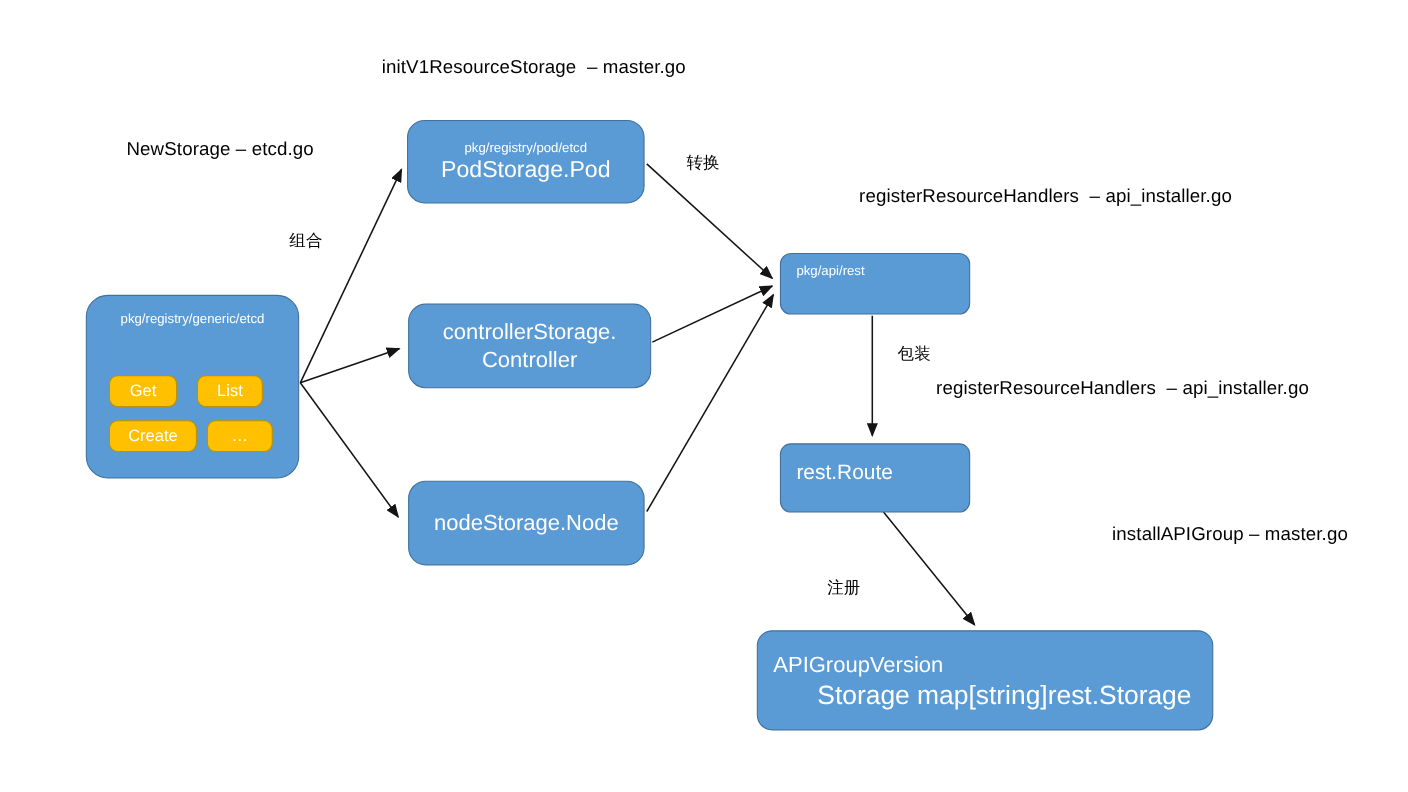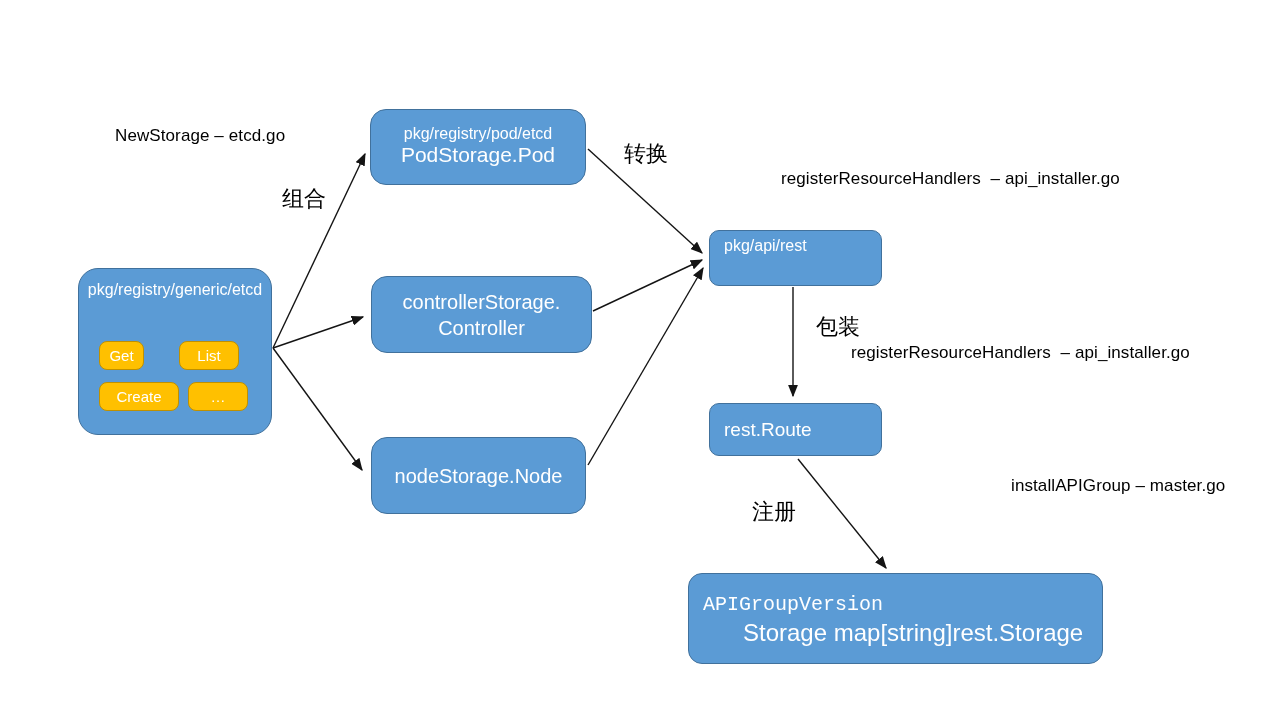--- a/index.html
+++ b/index.html
@@ -5,58 +5,58 @@
   html,body{margin:0;padding:0;background:#fff;}
   .canvas{
     position:relative;width:1280px;height:720px;background:#ffffff;overflow:hidden;
     font-family:"Liberation Sans","DejaVu Sans",sans-serif;
   }
   svg.arrow-layer{position:absolute;left:0;top:0;width:1280px;height:720px;pointer-events:none;}
   svg.arrow-layer line{stroke:#141414;stroke-width:1.4;}
   .note{
     position:absolute;color:#000;font-size:17px;white-space:pre;letter-spacing:0.1px;
   }
-  .note.cn{font-size:22px;}
+  .note.cn{font-size:15px;}
   .node{
     position:absolute;background:#5B9BD5;border:1px solid #41719C;color:#fff;
     box-sizing:border-box;
   }
-  .pkg{font-size:16px;line-height:16px;}
+  .pkg{font-size:12px;line-height:16px;}
   .node-title{font-size:20px;line-height:26px;}
   
   .etcd-box{left:78px;top:268px;width:194px;height:167px;border-radius:20px;text-align:center;}
   .etcd-box .pkg{margin-top:13px;text-align:center;}
   .etcd-box .node-title{font-size:21px;margin-top:2px;}
   .chip{
     position:absolute;background:#FFC000;border:1px solid #BF9000;border-radius:8px;
     color:#fff;font-size:15px;line-height:27px;text-align:center;box-sizing:border-box;
   }
-  .chip.get{left:20px;top:72px;width:45px;height:29px;}
+  .chip.get{left:20px;top:72px;width:62px;height:29px;}
   .chip.list{left:100px;top:72px;width:60px;height:29px;}
   .chip.create{left:20px;top:113px;width:80px;height:29px;}
   .chip.more{left:109px;top:113px;width:60px;height:29px;}
   
   .pod-box{left:370px;top:109px;width:216px;height:76px;border-radius:16px;text-align:center;
     display:flex;flex-direction:column;justify-content:center;}
   .pod-box .node-title{font-size:21px;}
   
   .controller-box{left:371px;top:276px;width:221px;height:77px;border-radius:16px;text-align:center;
     display:flex;flex-direction:column;justify-content:center;}
   
   .nodestore-box{left:371px;top:437px;width:215px;height:77px;border-radius:16px;text-align:center;
     display:flex;flex-direction:column;justify-content:center;}
   
   .getter-box{left:709px;top:230px;width:173px;height:56px;border-radius:10px;padding:7px 4px 0 14px;}
   .getter-box .node-title{font-size:19px;line-height:24px;}
   
-  .route-box{left:709px;top:403px;width:173px;height:53px;border-radius:10px;}
+  .route-box{left:709px;top:403px;width:173px;height:63px;border-radius:10px;}
   .route-box .node-title{font-size:19px;line-height:51px;padding-left:14px;}
   
   .apigroup-box{left:688px;top:573px;width:415px;height:91px;border-radius:14px;padding:17px 0 0 14px;}
-  .apigroup-box .line1{font-size:20px;line-height:28px;font-family:Liberation Mono, monospace;}
+  .apigroup-box .line1{font-size:20px;line-height:28px;}
   .apigroup-box .line2{font-size:24px;line-height:28px;margin-left:40px;}
 </style>
 </head>
 <body>
 
 <div class="canvas">
 
   <svg class="arrow-layer" viewBox="0 0 1280 720">
     <defs>
       <marker id="ah" viewBox="0 0 10 8" refX="9" refY="4" markerWidth="9" markerHeight="7.2" orient="auto">
@@ -66,28 +66,29 @@
     <line x1="273" y1="348" x2="365" y2="154" marker-end="url(#ah)"></line>
     <line x1="273" y1="348" x2="363" y2="317" marker-end="url(#ah)"></line>
     <line x1="273" y1="348" x2="362" y2="470" marker-end="url(#ah)"></line>
     <line x1="588" y1="149" x2="702" y2="253" marker-end="url(#ah)"></line>
     <line x1="593" y1="311" x2="702" y2="260" marker-end="url(#ah)"></line>
     <line x1="588" y1="465" x2="703" y2="268" marker-end="url(#ah)"></line>
     <line x1="793" y1="287" x2="793" y2="396" marker-end="url(#ah)"></line>
     <line x1="798" y1="459" x2="886" y2="568" marker-end="url(#ah)"></line>
   </svg>
 
+  <div class="note" style="left:347px;top:51px;">initV1ResourceStorage  – master.go</div>
   <div class="note" style="left:115px;top:126px;">NewStorage – etcd.go</div>
-  <div class="note cn" style="left:263px;top:184px;margin-left:19px;">组合</div>
+  <div class="note cn" style="left:263px;top:210px;">组合</div>
   <div class="note cn" style="left:624px;top:139px;">转换</div>
   <div class="note" style="left:781px;top:169px;">registerResourceHandlers  – api_installer.go</div>
   <div class="note cn" style="left:816px;top:312px;">包装</div>
   <div class="note" style="left:851px;top:343px;">registerResourceHandlers  – api_installer.go</div>
   <div class="note" style="left:1011px;top:476px;">installAPIGroup – master.go</div>
-  <div class="note cn" style="left:752px;top:497px;text-align:center;">注册</div>
+  <div class="note cn" style="left:752px;top:525px;text-align:center;">注册</div>
 
   <div class="node etcd-box">
     <div class="pkg">pkg/registry/generic/etcd</div>
     <div class="chip get">Get</div>
     <div class="chip list">List</div>
     <div class="chip create">Create</div>
     <div class="chip more">…</div>
   </div>
 
   <div class="node pod-box">

